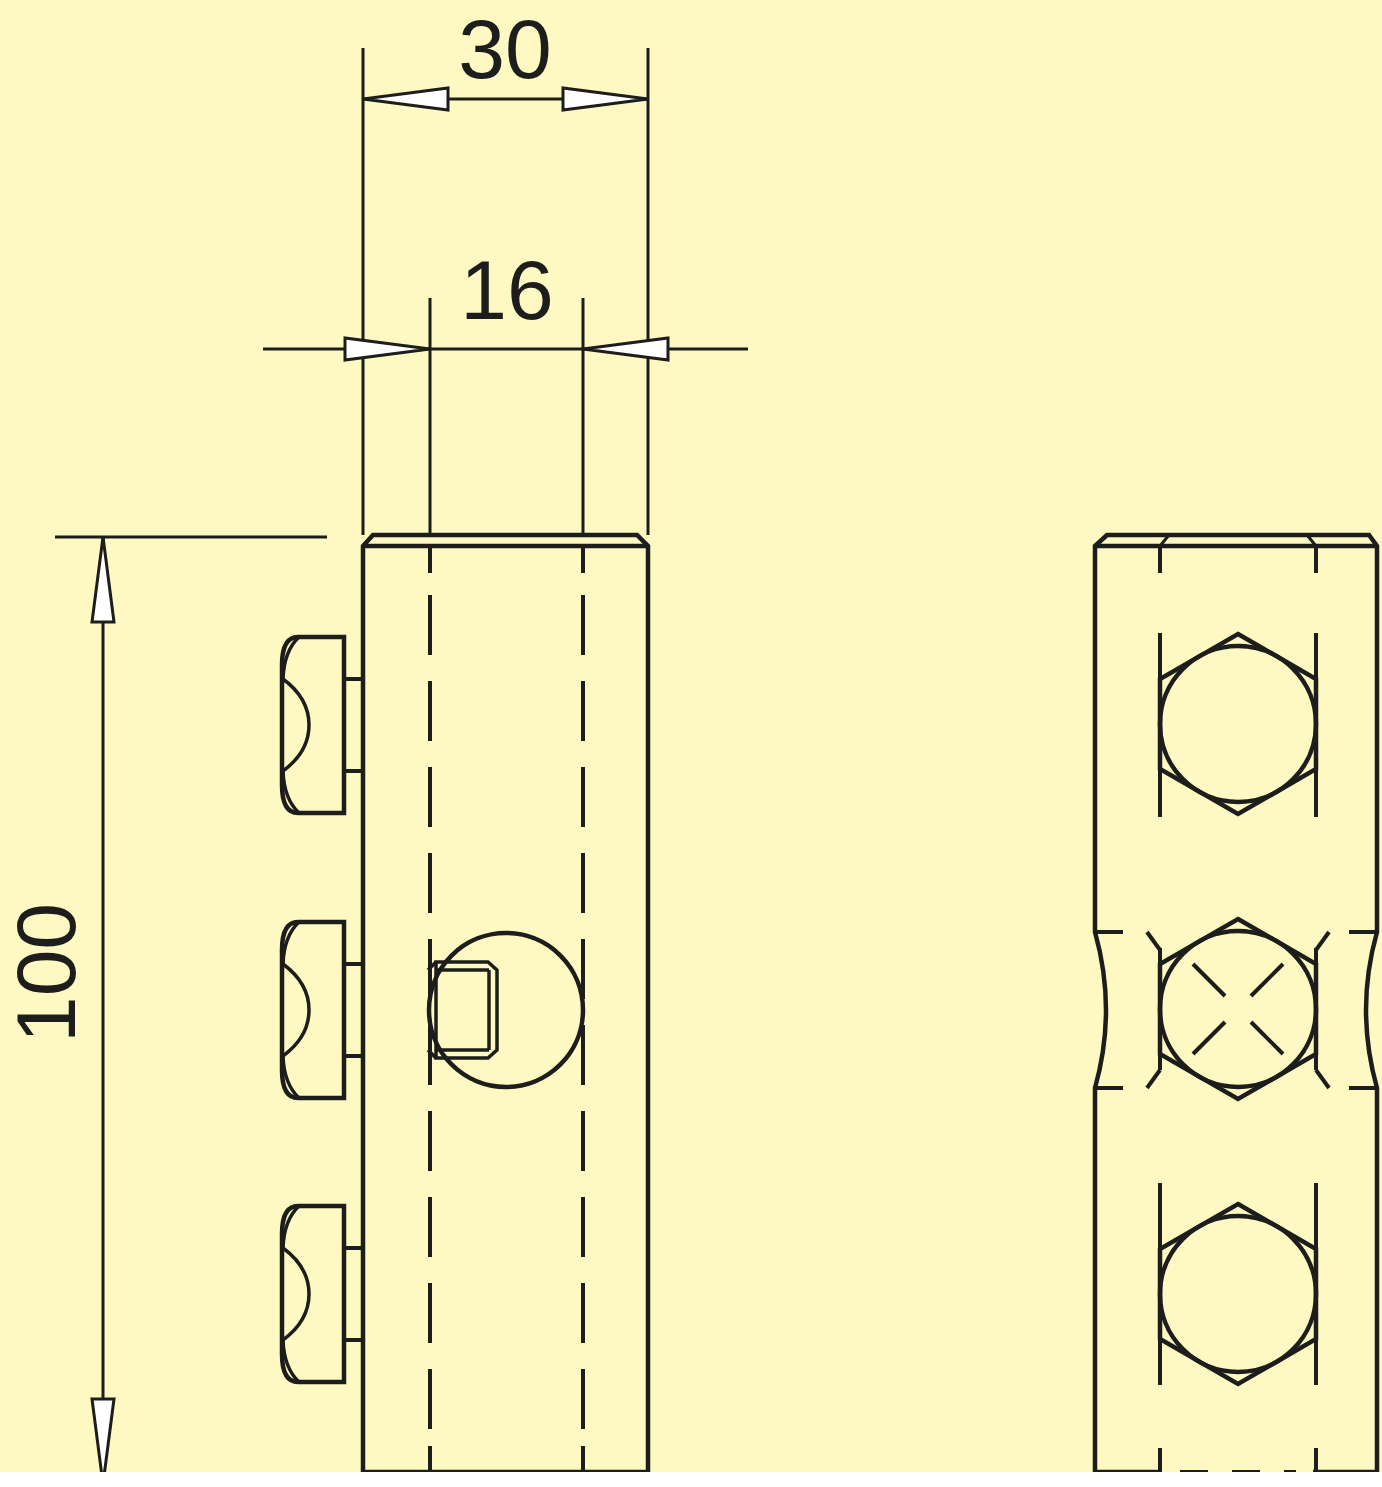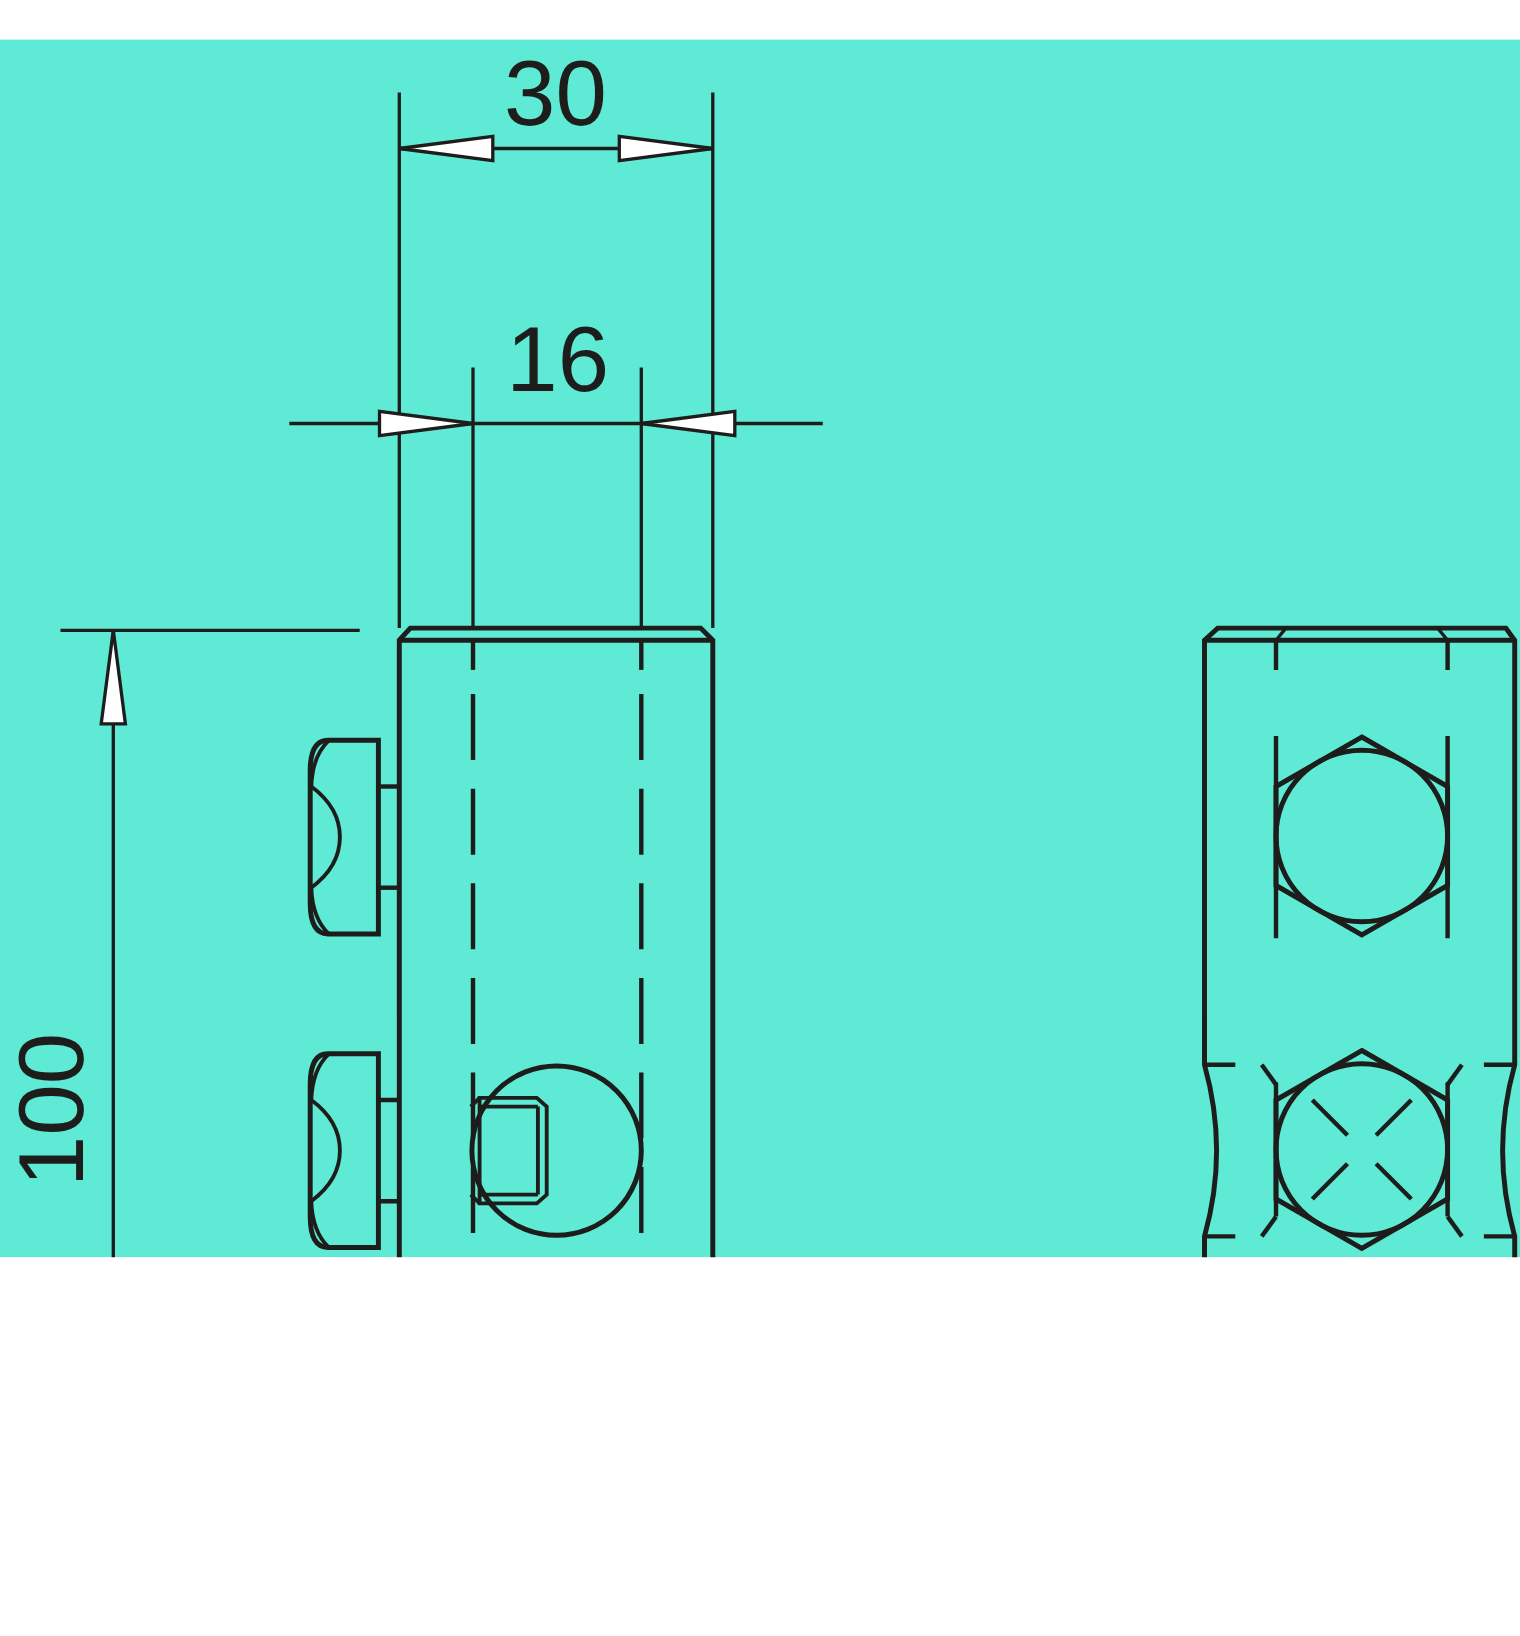--- a/index.html
+++ b/index.html
@@ -1,16 +1,16 @@
 <!DOCTYPE html>
 <html><head>
 <meta charset="utf-8">
 <style>
   html,body{margin:0;padding:0;background:#ffffff;}
-  .stage{width:1382px;height:1107px;position:relative;background:#5eead4;margin-top:36px;}
+  .stage{width:1382px;height:1472px;position:relative;background:#fef9c3;}
   svg{display:block;}
   .obj{fill:none;stroke:#1d1d1b;stroke-width:4.5;stroke-linecap:butt;stroke-linejoin:miter;}
   .med{fill:none;stroke:#1d1d1b;stroke-width:4;stroke-linecap:butt;}
   .facet{fill:none;stroke:#1d1d1b;stroke-width:3.5;stroke-linecap:butt;}
   .thin{fill:none;stroke:#1d1d1b;stroke-width:3;stroke-linecap:butt;}
   .hid{fill:none;stroke:#1d1d1b;stroke-width:4;stroke-dasharray:60 26;stroke-linecap:butt;}
   .hidshort{fill:none;stroke:#1d1d1b;stroke-width:4;stroke-dasharray:28 24;stroke-linecap:butt;}
   .arrow{fill:#ffffff;stroke:#1d1d1b;stroke-width:3;stroke-linejoin:miter;}
   .dimtext{font-family:"Liberation Sans","DejaVu Sans",sans-serif;font-size:84px;fill:#1d1d1b;}
 </style>

